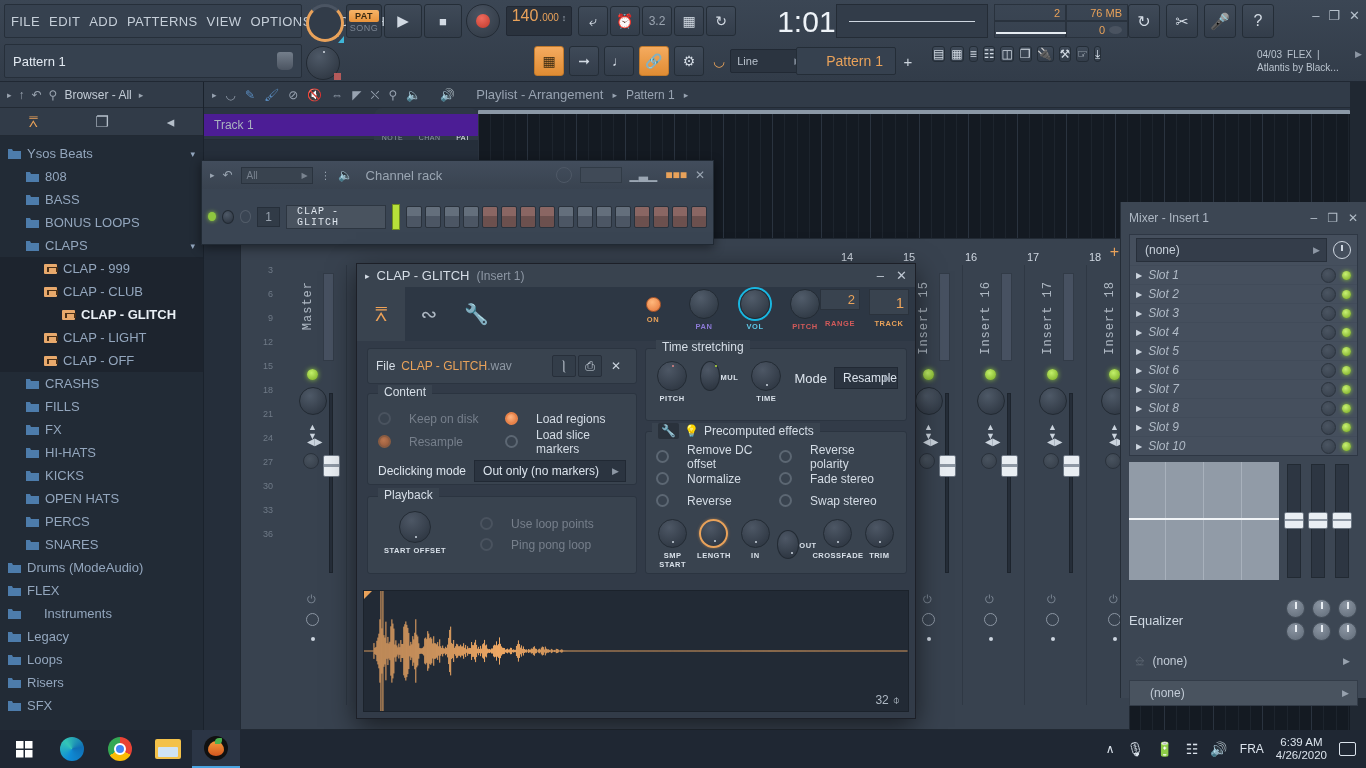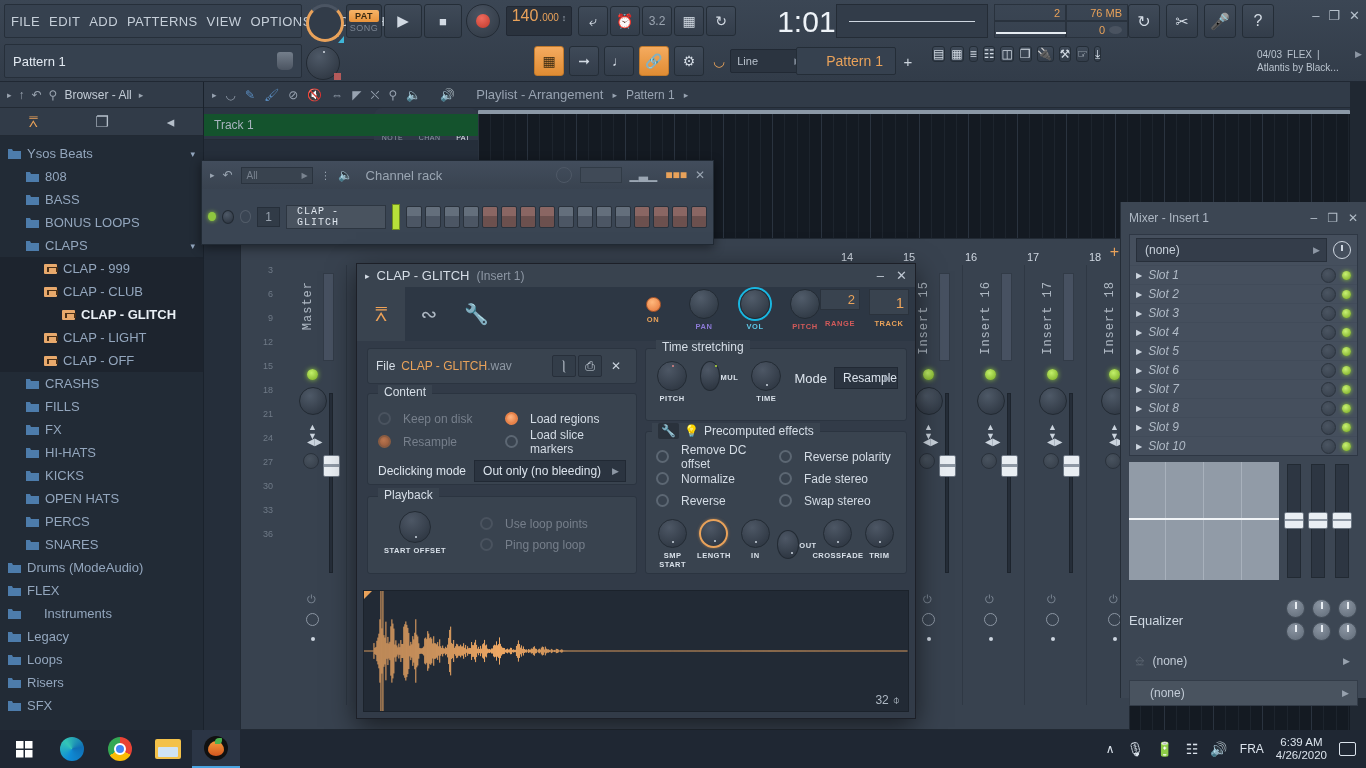--- a/index.html
+++ b/index.html
@@ -179,21 +179,21 @@
   #trackheadtools .lbl{position:absolute;bottom:-1px;left:0;right:0;display:flex;justify-content:space-around;
     font-size:7px;color:#8d97a4;letter-spacing:.5px;}
   #plruler{position:absolute;left:274px;top:0;right:16px;height:32px;}
   #plruler .scroll{height:14px;background:#8b98a6;margin:2px 0 0 0;border-radius:1px;}
   #plruler .nums{height:15px;position:relative;background:#141a22;}
   #plruler .nums b{position:absolute;top:1px;font-weight:normal;font-size:10px;color:#c4ccd6;}
   #plgrid{position:absolute;left:274px;top:32px;right:16px;bottom:0;background:#141a22;}
   #plgrid .bar{position:absolute;top:0;bottom:0;width:1px;background:#2a333f;}
   #plgrid .beat{position:absolute;top:0;bottom:0;width:1px;background:#1d242d;}
   #tracklabel{position:absolute;left:0;top:32px;width:274px;height:22px;
-    background:#14532d;color:#a9b3bf;font-size:12px;display:flex;align-items:center;padding-left:10px;}
+    background:#4c1d95;color:#a9b3bf;font-size:12px;display:flex;align-items:center;padding-left:10px;}
   #plscrollv{position:absolute;right:0;top:0;width:16px;bottom:0;background:#202832;}
   
   #chrack{
     position:absolute;left:201px;top:160px;width:513px;height:85px;
     background:#3a4553;border:1px solid #212a34;box-shadow:0 3px 10px rgba(0,0,0,.45);
   }
   #chrhead{height:28px;display:flex;align-items:center;gap:8px;padding:0 8px;
     background:linear-gradient(#424d5c,#394350);color:#9ba6b3;font-size:12px;}
   #chrhead .sel{width:72px;height:17px;background:#39434f;border:1px solid #2a333e;
     font-size:10px;color:#79838f;display:flex;align-items:center;padding-left:5px;position:relative;}
@@ -307,21 +307,21 @@
   .filerow .fn{color:#e9a25a;}
   .filerow .fn .ext{color:#8e98a4;}
   .filerow .btns{margin-left:auto;display:flex;gap:2px;align-items:center;}
   .fbtn{width:24px;height:22px;background:#333d49;border:1px solid #272f3a;border-radius:2px;
     display:flex;align-items:center;justify-content:center;color:#cdd6e0;font-size:12px;cursor:pointer;}
   .radio{width:13px;height:13px;border-radius:50%;background:#39434f;border:2px solid #5c6773;
     display:inline-block;flex:0 0 auto;position:relative;}
   .radio.on{border-color:#e8834a;background:radial-gradient(circle at 40% 35%,#ffb482,#e0773c);}
   .radio.dim{border-color:#4a535f;}
   .radio.dimon{border-color:#8a5c42;background:radial-gradient(circle at 40% 35%,#b9764f,#92573a);}
-  .optrow{display:flex;align-items:center;gap:12px;font-size:12px;color:#d4dce5;height:21px;}
+  .optrow{display:flex;align-items:center;gap:18px;font-size:12px;color:#d4dce5;height:21px;}
   .optrow.dis{color:#767f8b;}
   .ddbox{height:22px;background:#2b3440;border:1px solid #212934;display:flex;align-items:center;
     padding-left:8px;color:#dbe3ec;font-size:12px;position:relative;}
   .ddbox .ar{position:absolute;right:6px;color:#8d97a4;font-size:9px;}
   .ksm{width:24px;height:24px;border-radius:50%;
     background:radial-gradient(circle at 38% 28%,#4d5765,#333c48 70%,#2a323c);border:1px solid #232b34;position:relative;}
   .ksm.sel{border:2px solid #e9a25a;box-shadow:0 0 3px rgba(233,162,90,.5);}
   .ksm .d{position:absolute;left:11px;bottom:3px;width:2px;height:2px;border-radius:50%;background:#cfd8e2;}
   .ksm.red .d{background:#e88; left:11px; top:3px;}
   .ksm.grn .d{background:#b7e03a; top:3px;}
@@ -946,21 +946,21 @@
           <span>Resample</span>
         </div>
         <div class="optrow">
           <span class="radio"></span>
           <span>Load slice markers</span>
         </div>
       </div>
       <div style="display:flex;align-items:center;gap:8px;padding:8px 10px 0 10px;">
         <span style="font-size:12px;color:#dce4ed;">Declicking mode</span>
         <div class="ddbox" style="flex:1">
-          <span>Out only (no bleeding)</span>
+          <span>Out only (no markers)</span>
           <span class="ar">▶</span>
         </div>
       </div>
     </div>
 
     <div class="grp" style="left:10px;top:155px;width:270px;height:78px;">
       <span class="grptitle">Playback</span>
       <div style="display:flex;padding:14px 10px 0 16px;gap:34px;">
         <div style="display:flex;flex-direction:column;align-items:center;">
           <div class="ksm" style="width:32px;height:32px">

